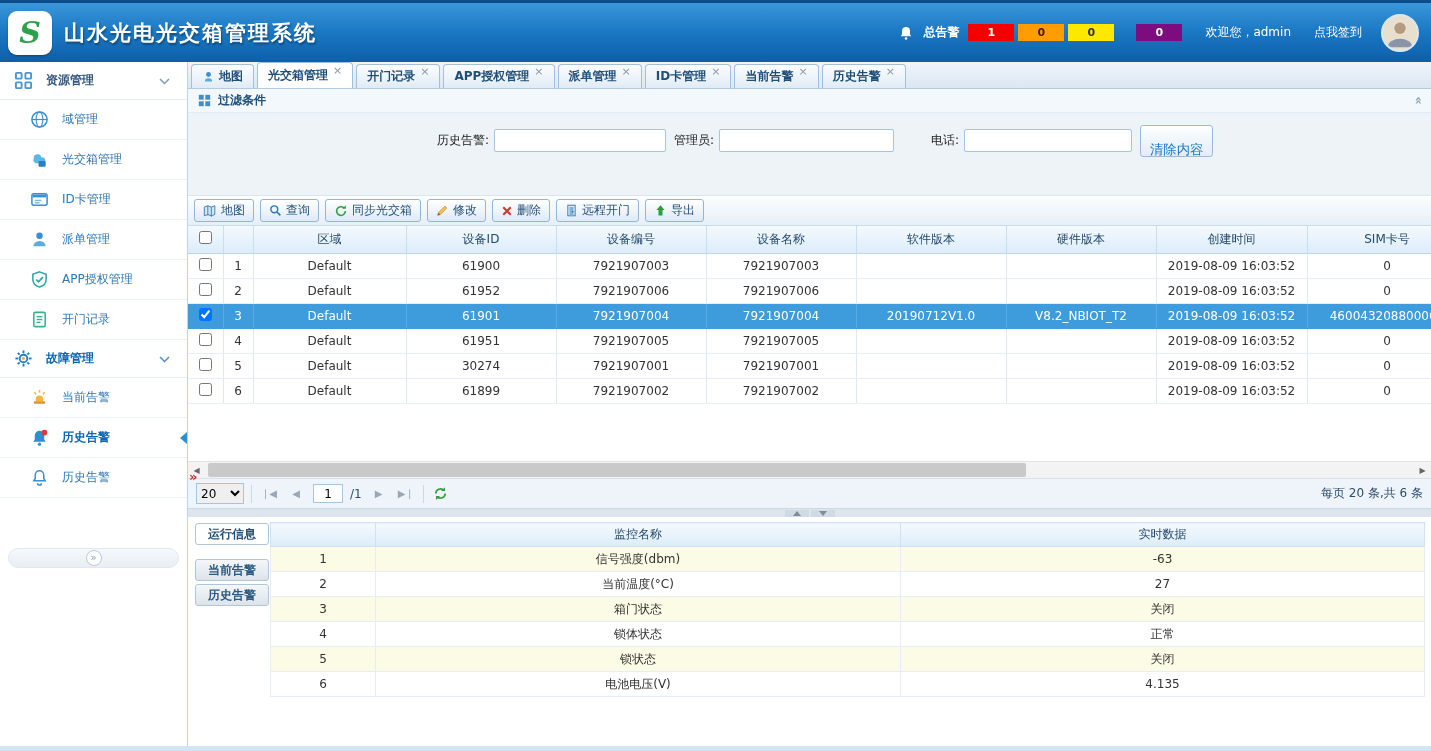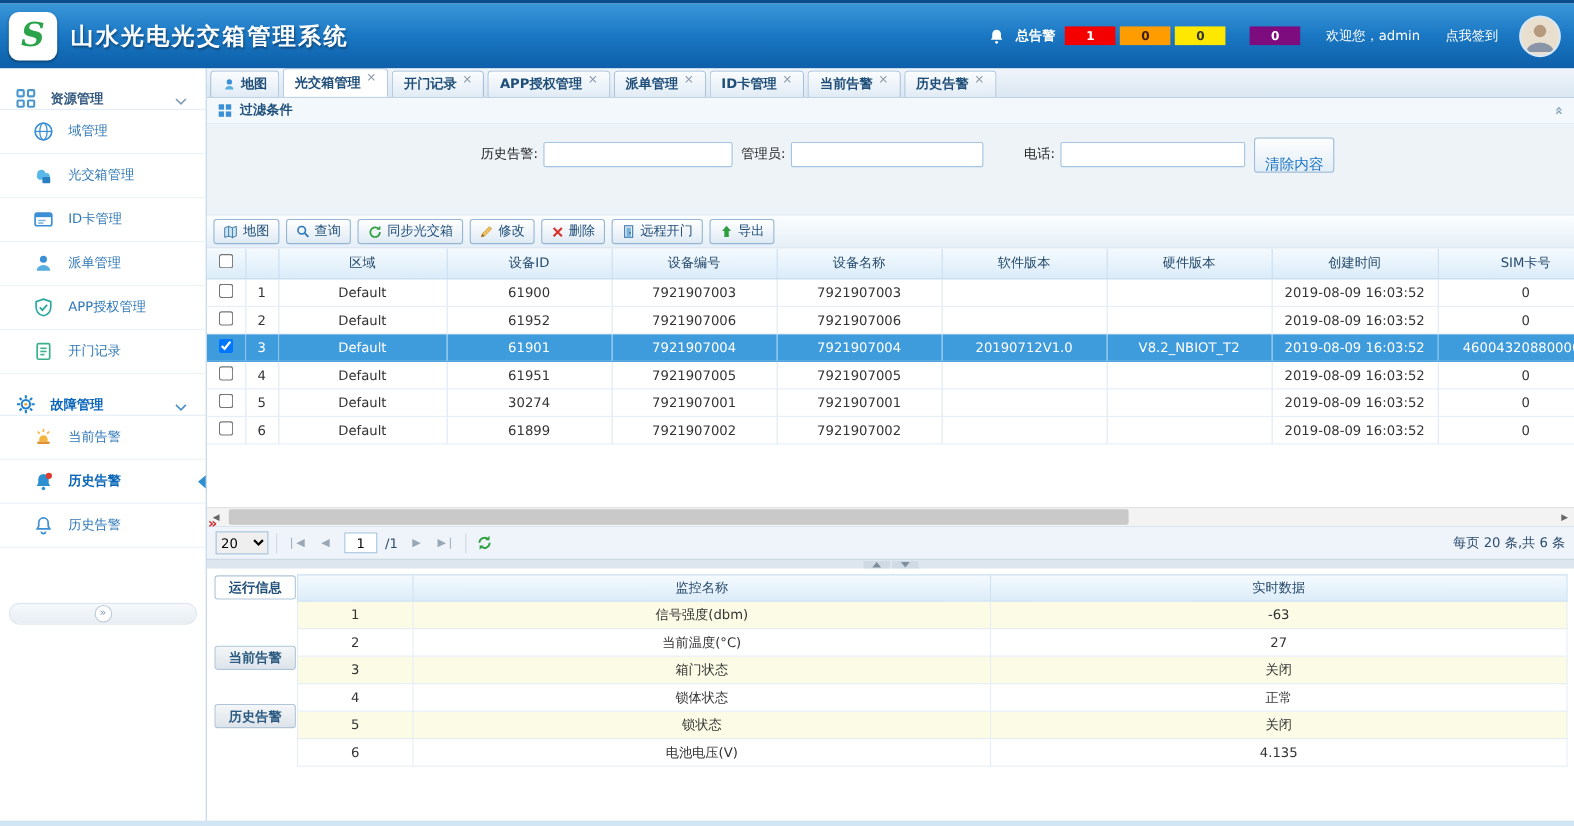--- a/index.html
+++ b/index.html
@@ -24,21 +24,21 @@
   .b-orange { background:#ff9c00; color:#3a1d00; }
   .b-yellow { background:#ffe800; color:#333; }
   .b-purple { background:#7d0c7e; color:#fff; margin-left:18px; }
   .hdr-link { color:#fff; margin-left:14px; cursor:pointer; }
   .avatar { width:38px; height:38px; border-radius:50%; overflow:hidden; border:2px solid #d7e7f5;
     background:#ece2d2; margin-left:10px; }
 
   
   .sidebar { position:absolute; top:62px; left:0; width:188px; bottom:0; background:#fff;
     border-right:1px solid #bcd4e8; z-index:20; }
-  .side-group-header { height:38px; display:flex; align-items:flex-end; padding:0 17px 0 14px;
+  .side-group-header { height:38px; display:flex; align-items:center; padding:0 17px 0 14px;
     border-bottom:1px solid #e2edf6; color:#33597f; font-weight:bold; cursor:pointer; }
   .side-group-header .glabel { margin-left:12px; }
   .side-group-header .chev { margin-left:auto; }
   .side-group-header.fault .glabel { color:#0a66b8; }
   .side-item { height:40px; display:flex; align-items:center; padding-left:30px;
     border-bottom:1px solid #eaf3fa; color:#2e77b8; cursor:pointer; position:relative; }
   .side-item .ilabel { margin-left:12px; }
   .side-item.active { color:#0a66b8; font-weight:bold; }
   .side-item.active::after { content:''; position:absolute; right:0; top:50%; margin-top:-6px;
     border-top:6px solid transparent; border-bottom:6px solid transparent; border-right:7px solid #2e8fd0; }
@@ -119,21 +119,21 @@
     align-items:center; justify-content:center; gap:2px; }
   .sp-btn { width:24px; height:7px; background:#cfdae4; display:flex; align-items:center;
     justify-content:center; cursor:pointer; }
   .tri-up { width:0; height:0; border-left:4px solid transparent; border-right:4px solid transparent;
     border-bottom:5px solid #7d8d9c; }
   .tri-down { width:0; height:0; border-left:4px solid transparent; border-right:4px solid transparent;
     border-top:5px solid #7d8d9c; }
 
   
   .bottom { position:relative; height:234px; background:#fff; }
-  .btabs { position:absolute; left:7px; top:6px; width:74px; display:flex; flex-direction:column;gap:28px; }
+  .btabs { position:absolute; left:7px; top:6px; width:74px; display:flex; flex-direction:column; }
   .btab { height:22px; border:1px solid #b0c6d8; border-radius:3px; display:flex; align-items:center;
     justify-content:center; font-weight:bold; color:#2c5a80; cursor:pointer;
     background:linear-gradient(180deg,#f4f6f8,#dde4ea); }
   .btab.active { background:#fff; color:#1f4e79; margin-bottom:11px; }
   .btab + .btab { margin-top:3px; }
   .monitor-wrap { position:absolute; left:82px; top:5px; right:7px; }
   table.monitor { border-collapse:collapse; table-layout:fixed; width:1154px; }
   table.monitor th { height:24px; background:linear-gradient(180deg,#f4fafe,#dcecf9);
     border:1px solid #cfe2f2; font-weight:normal; color:#24496b; }
   table.monitor td { height:25px; border:1px solid #e6eef5; text-align:center; color:#333; }

